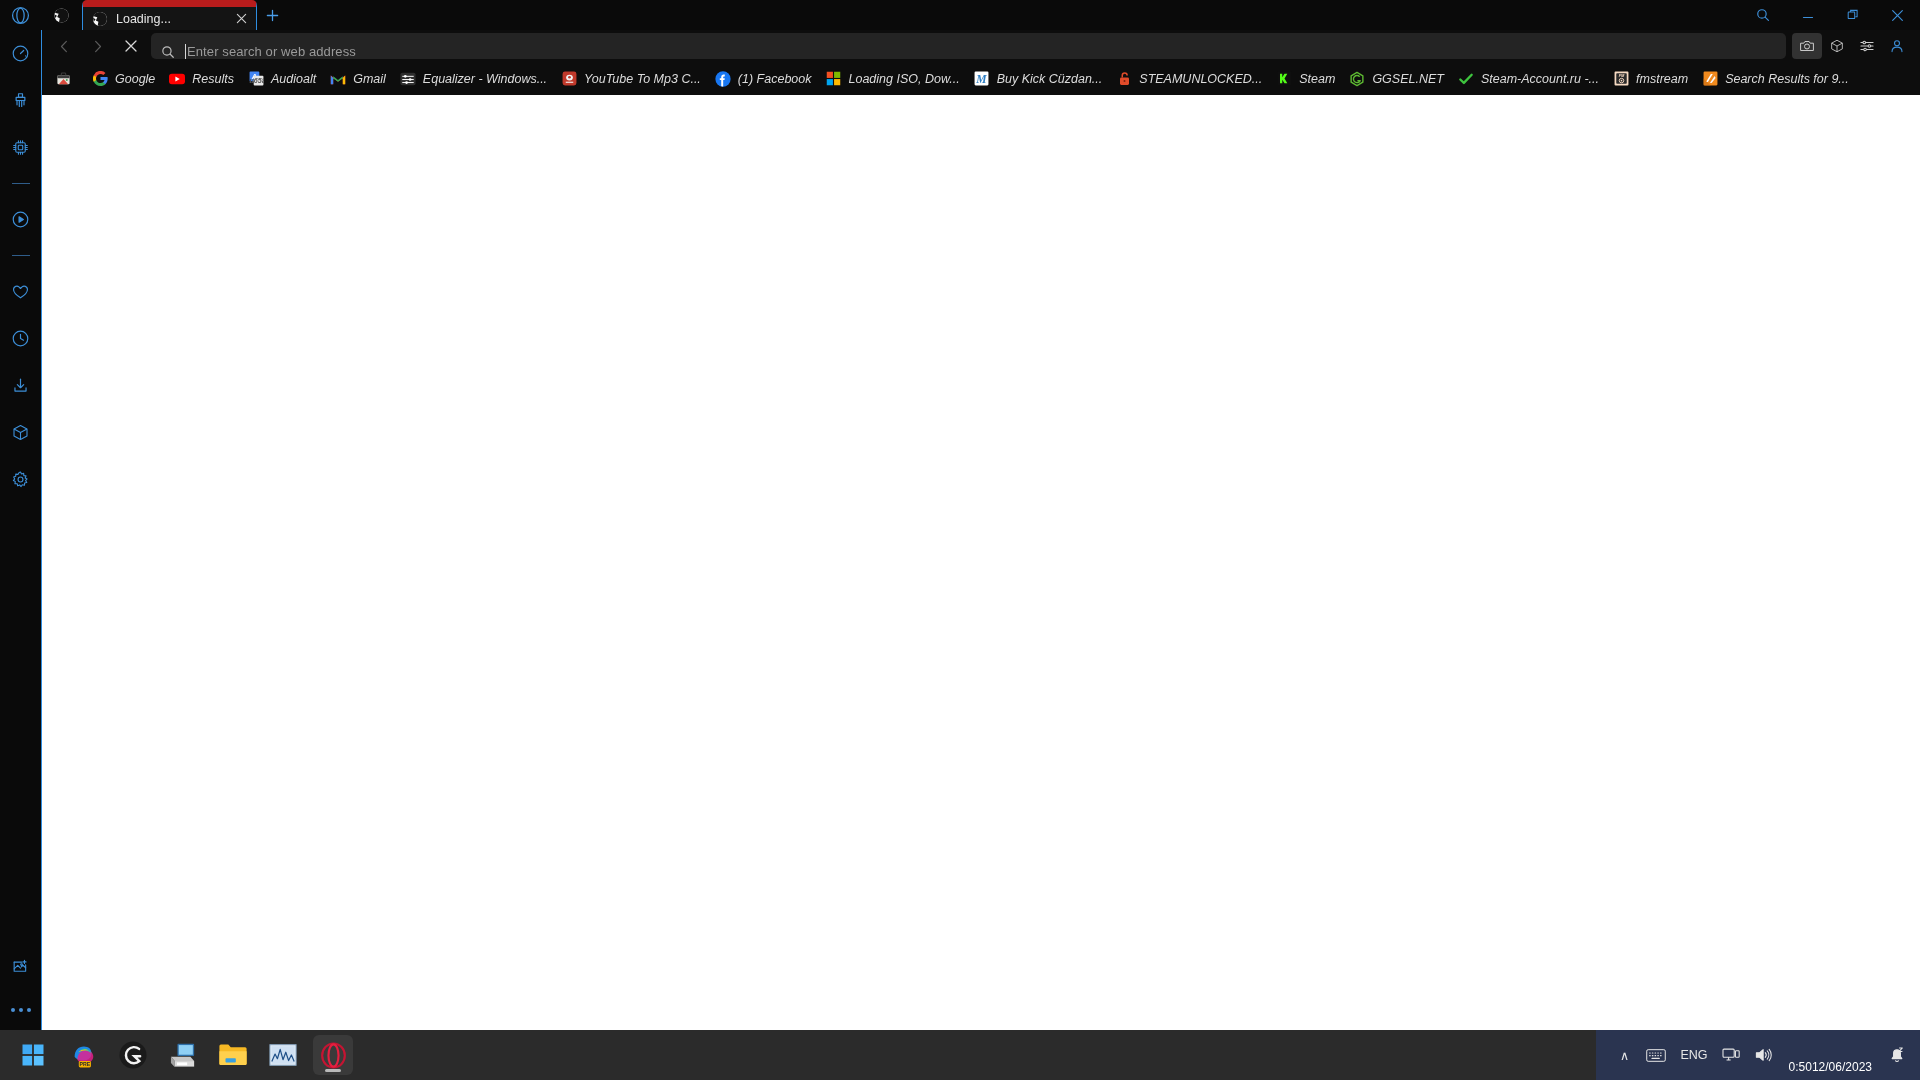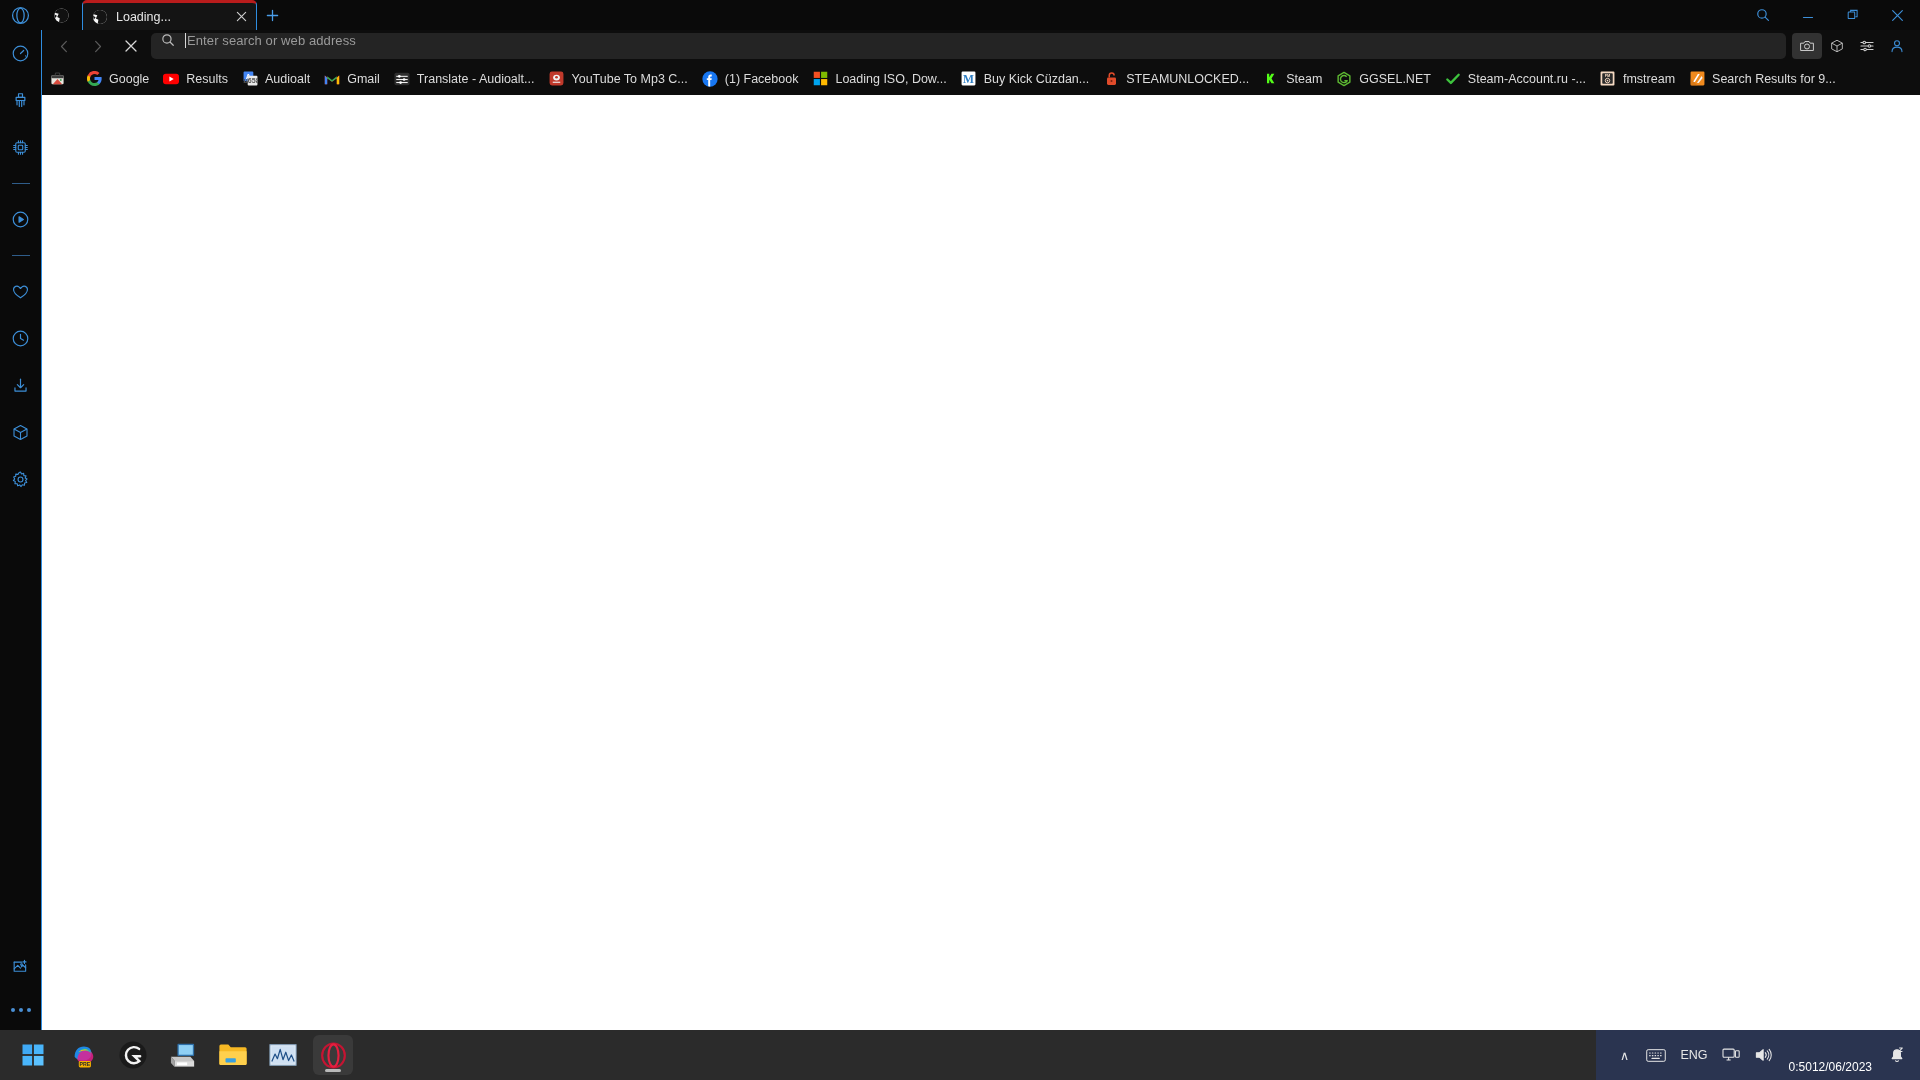--- a/index.html
+++ b/index.html
@@ -65,21 +65,21 @@
   }
   #tab-pinned {
     width:41px; height:30px;
     display:flex; align-items:center; justify-content:center;
     cursor:pointer;
   }
   #tab-active {
     position:relative;
     width:175px; height:30px;
     background:#141414;
-    border-top:3px solid #b91c1c;
+    border-top:7px solid #b91c1c;
     border-left:1px solid #2f8de0;
     border-right:1px solid #2f8de0;
     border-top-left-radius:5px; border-top-right-radius:5px;
     display:flex; align-items:center;
     padding-left:9px;
     cursor:pointer;
   }
   #tab-active .tab-fav { width:16px; height:16px; flex:0 0 16px; }
   #tab-active .tab-title {
     flex:1 1 auto;
@@ -119,21 +119,21 @@
   .nav-btn {
     width:33px; height:28px;
     display:flex; align-items:center; justify-content:center;
     cursor:pointer; border-radius:4px;
   }
   .nav-btn.dim { color:#5c5c5c; }
   .nav-btn.bright { color:#d8d8d8; }
   #addressbar {
     flex:1 1 auto; height:26px;
     background:#242424; border-radius:5px;
-    display:flex; align-items:flex-start;
+    display:flex; align-items:flex-end;
     margin:0 6px 0 4px;
     padding:0 10px;
     position:relative;
   }
   #addressbar .ab-search { color:#bdbdbd; display:flex; align-items:center; margin-right:10px; }
   #addressbar .ab-caret {
     width:1px; height:15px; background:#d8d8d8; margin-right:1px;
   }
   #addressbar .ab-placeholder {
     color:#9a9a9a; font-size:13px; letter-spacing:0.1px;
@@ -146,22 +146,24 @@
   .ab-icon.active-bg { background:#323232; }
   .nav-right { display:flex; align-items:center; }
   .nav-right .ab-icon.profile { color:#3d8fd8; }
 
   
   #bookmarks {
     position:absolute; left:0; top:62px;
     width:1879px; height:33px;
     background:#0d0d0d;
     display:flex; align-items:center;
+    padding-left:6px;
     border-left:1px solid #2f8de0;
     overflow:hidden;
+    font-style:italic;
   }
   .bm {
     display:flex; align-items:center;
     height:24px; padding:0 7px;
     border-radius:4px; cursor:pointer;
     flex:0 0 auto;
   }
   .bm .bm-ico {
     width:16px; height:16px; flex:0 0 16px;
     display:flex; align-items:center; justify-content:center;
@@ -521,21 +523,21 @@
             <g stroke="#ffffff" stroke-width="1.1" stroke-linecap="round">
               <path d="M3 5 L15 5"></path>
                 <path d="M3 8.6 L15 8.6"></path>
                 <path d="M3 12 L15 12"></path>
             </g>
             <circle cx="6" cy="5" r="1.5" fill="#fff"></circle>
             <circle cx="11.4" cy="8.6" r="1.5" fill="#fff"></circle>
             <circle cx="7.4" cy="12" r="1.5" fill="#fff"></circle>
           </svg>
         </span>
-        <span class="bm-label">Translate - Audioalt...</span>
+        <span class="bm-label">Equalizer - Windows...</span>
       </div>
 
       <div class="bm">
         <span class="bm-ico">
           <svg width="15" height="15" viewBox="0 0 16 16">
             <rect x="0.6" y="0.6" width="14.8" height="14.8" rx="2.6" fill="#c0392b"></rect>
             <path d="M4 11.4 L12 11.4 L12 12.6 L4 12.6 Z" fill="#f2f2f2"></path>
             <ellipse cx="8" cy="7" rx="3.6" ry="3.1" fill="#f2f2f2"></ellipse>
             <ellipse cx="8" cy="6.6" rx="1.5" ry="1.3" fill="#c0392b"></ellipse>
           </svg>

